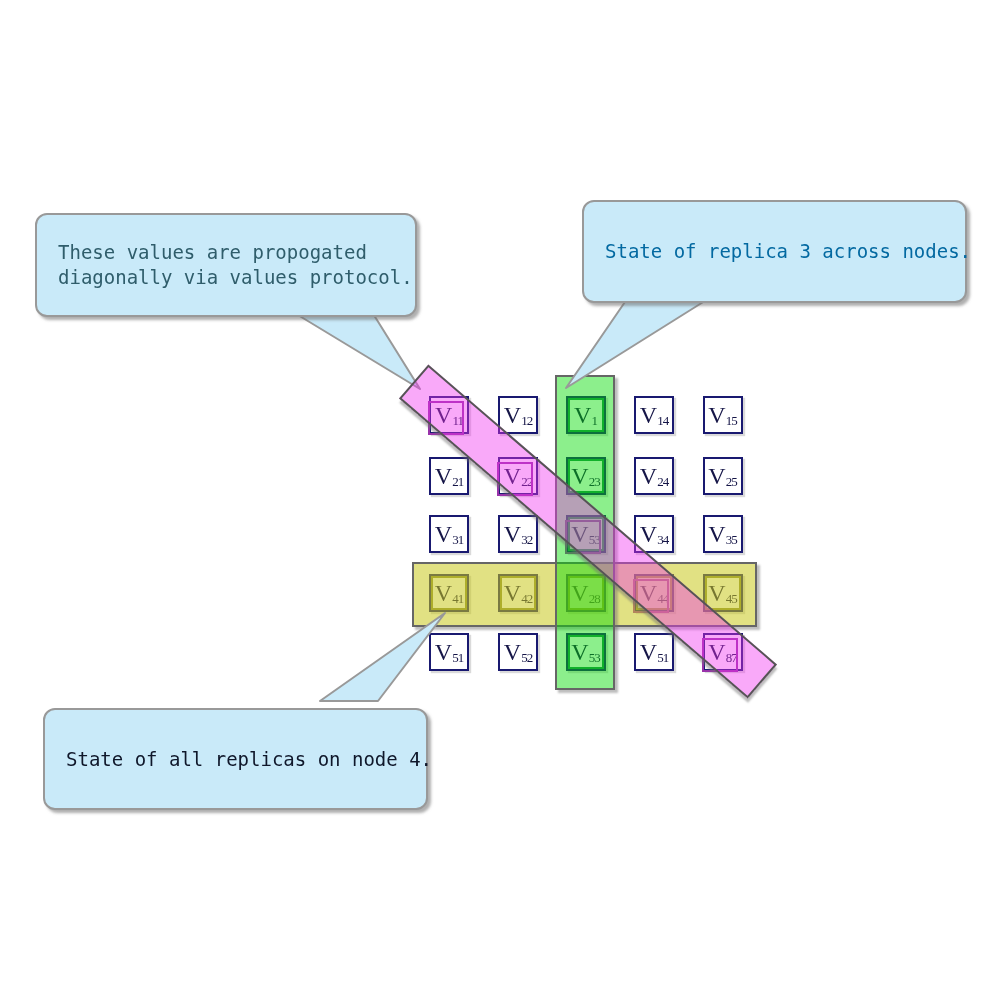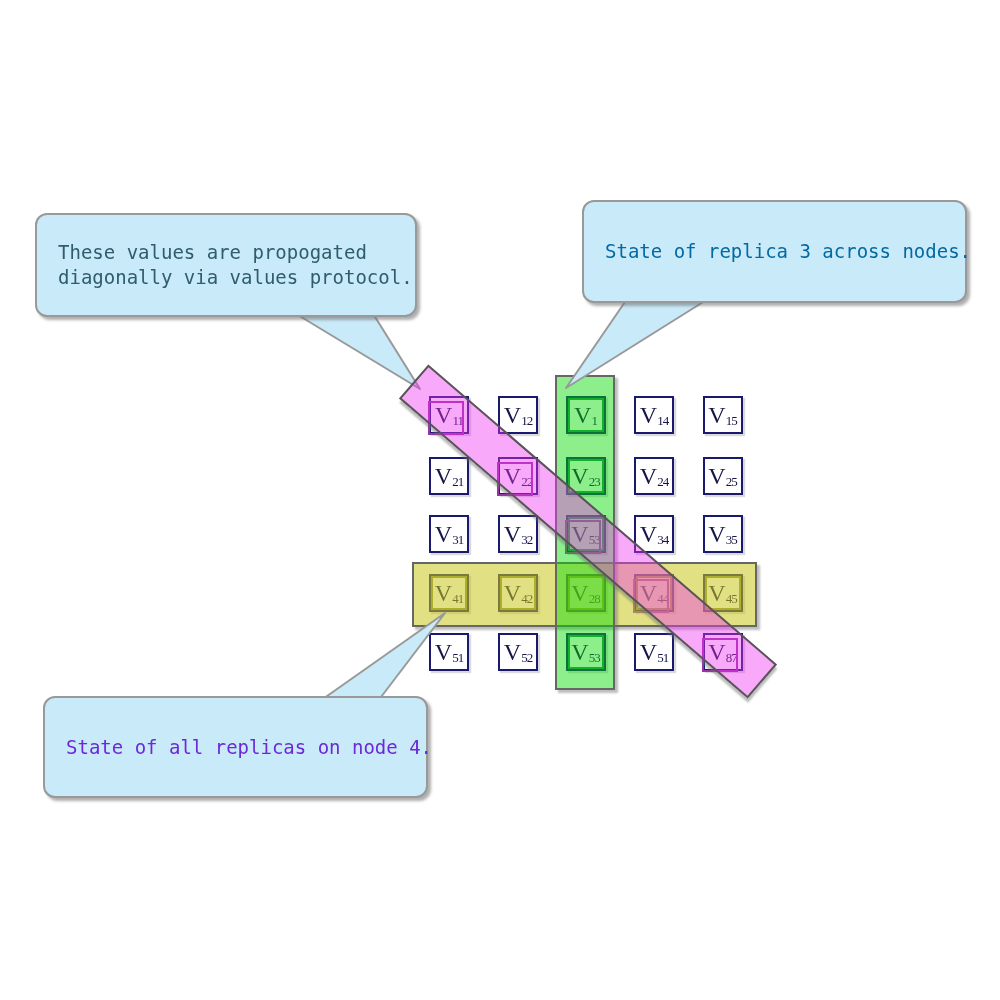--- a/index.html
+++ b/index.html
@@ -182,17 +182,17 @@
     <polygon points="320,701 445,613 378,701" fill="#c9eaf9" stroke="#999999" stroke-width="2" stroke-linejoin="round"></polygon>
   </svg>
 
   <div class="callout" id="callout-gossip" style="color: rgb(47, 93, 107);">
     <span>These values are propogated</span>
     <span>diagonally via values protocol.</span>
   </div>
   <div class="callout" id="callout-replica" style="color: #0369a1;">
     <span>State of replica 3 across nodes.</span>
   </div>
-  <div class="callout" id="callout-node" style="color: #6d28d9;">
+  <div class="callout" id="callout-node" style="color: #0f172a; margin-top: 12px;">
     <span>State of all replicas on node 4.</span>
   </div>
 
 </div>
 
 </body></html>

